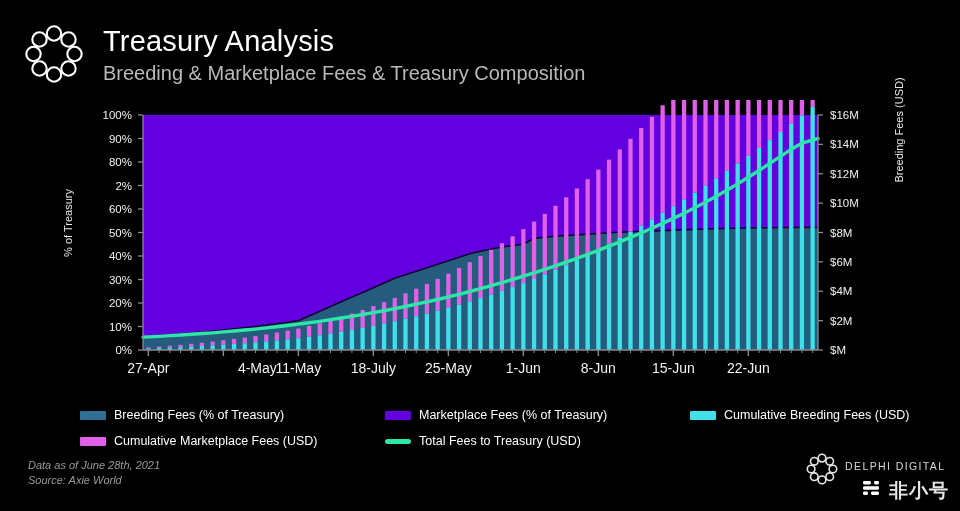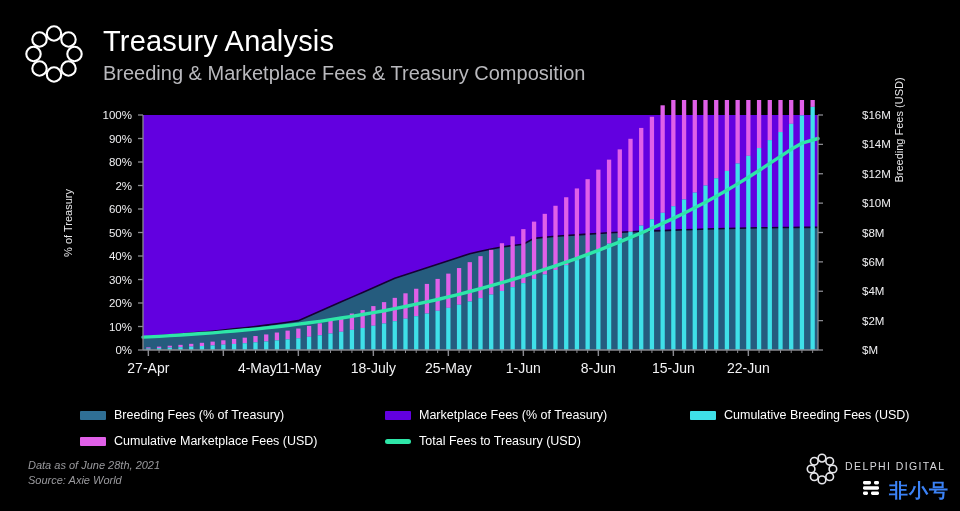--- a/index.html
+++ b/index.html
@@ -37,21 +37,20 @@
   }
   .ytick{
     position:absolute;right:0;width:48px;text-align:right;
     font-size:11.5px;color:#f0f0f2;transform:translateY(-50%);
     white-space:nowrap;
   }
   .ytick-right{
     position:absolute;left:0;width:52px;text-align:left;
     font-size:11.5px;color:#f0f0f2;transform:translateY(-50%);
     white-space:nowrap;
-    margin-left:32px;
   }
   .ylabels-left{position:absolute;left:80px;top:0;width:52px;height:295px;}
   .ylabels-right{position:absolute;left:830px;top:0;width:60px;height:295px;}
   .xtick{
     position:absolute;top:8px;font-size:14px;color:#f2f2f4;
     transform:translateX(-50%);white-space:nowrap;
   }
   .xlabels{position:absolute;left:0;top:252px;width:960px;height:22px;}
 
   
@@ -69,21 +68,21 @@
   .brand{position:absolute;left:805px;top:450px;width:150px;height:50px;}
   .brand-mark{position:absolute;left:0;top:2px;width:34px;height:34px;}
   .brand-text{
     position:absolute;left:40px;top:10px;font-size:10.5px;
     letter-spacing:1.4px;color:#d8d8dc;white-space:nowrap;
   }
   .watermark{
     position:absolute;left:862px;top:478px;
     display:flex;align-items:center;gap:5px;
   }
-  .wm-cn{font-size:19px;font-weight:700;color:#3b82f6;letter-spacing:1px;line-height:1;}
+  .wm-cn{font-size:19px;font-weight:700;color:#e5e5e5;letter-spacing:1px;line-height:1;}
 </style>
 </head>
 <body>
 
 <div id="stage">
 
   <div class="header">
     <div class="logo-mark">
       <svg width="64" height="64" viewBox="0 0 64 64" aria-hidden="true">
         <g fill="none" stroke="#ffffff" stroke-width="2.1">

